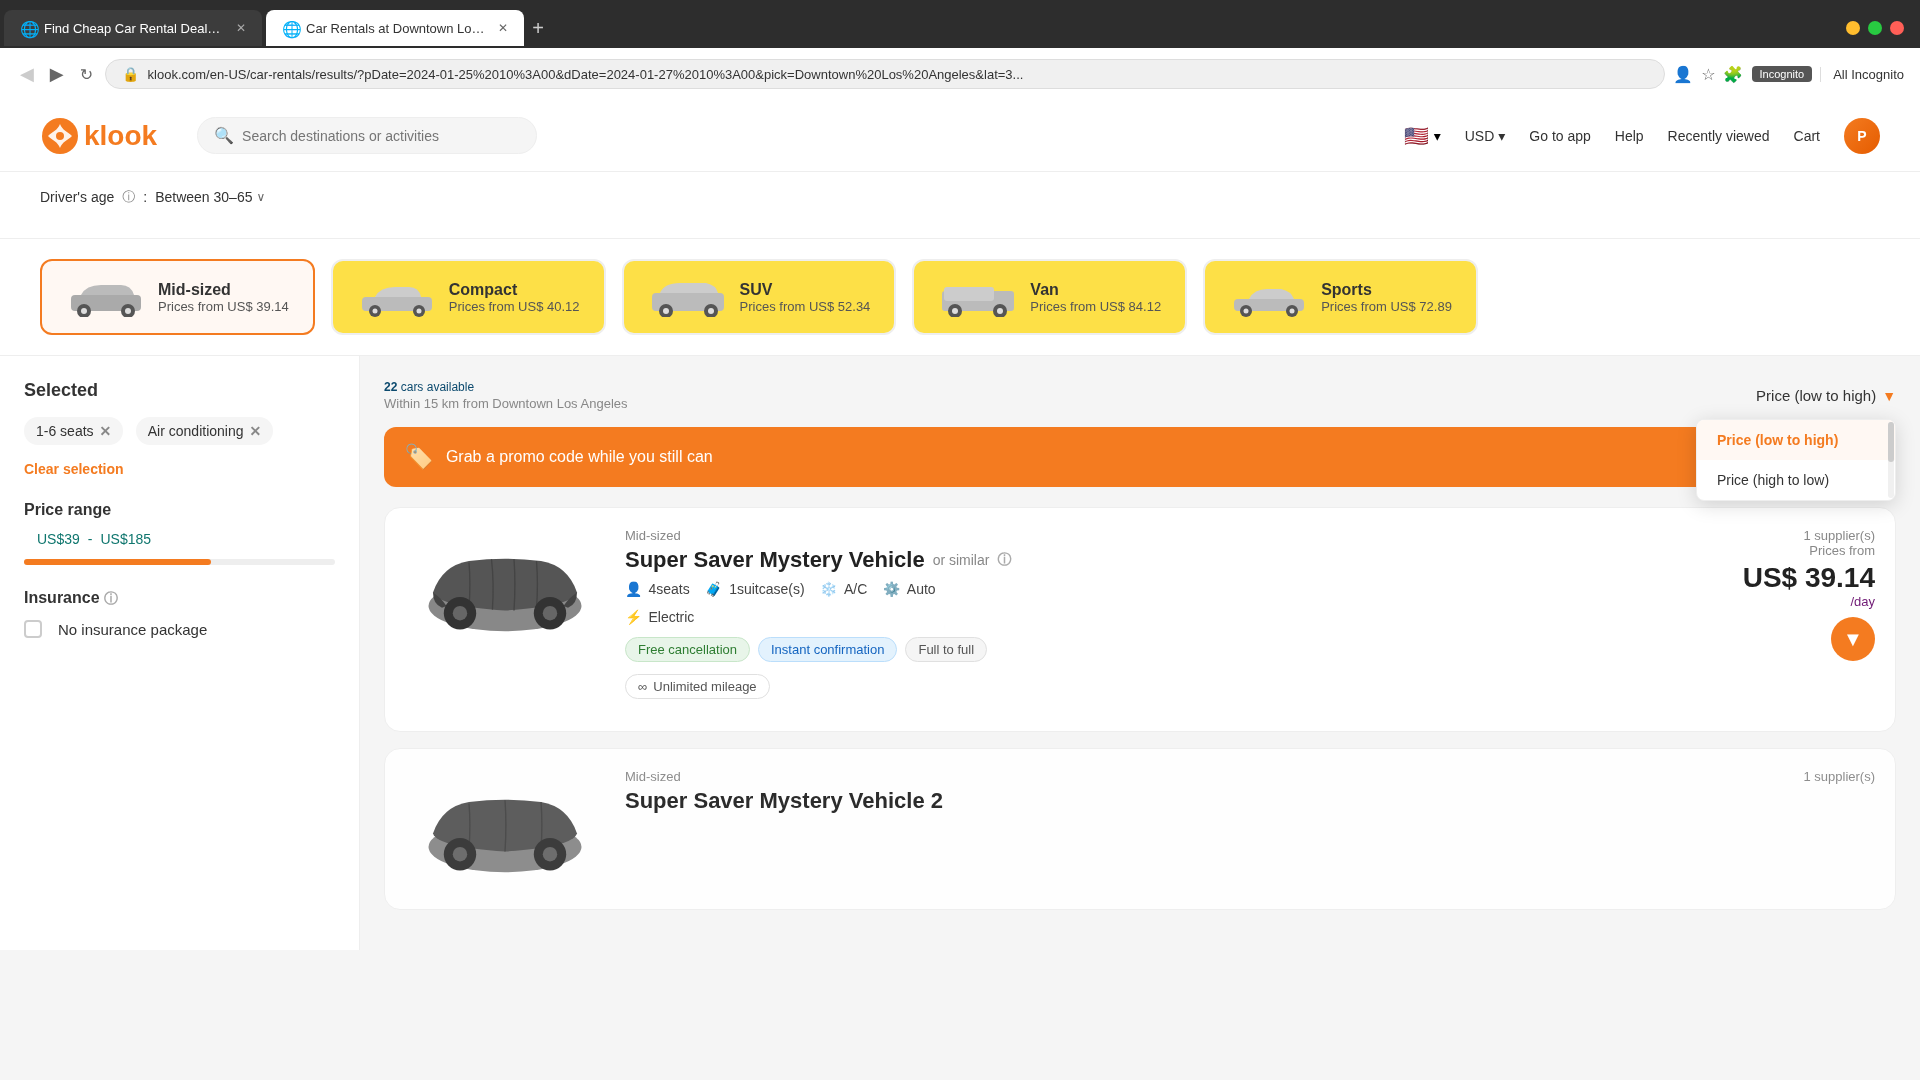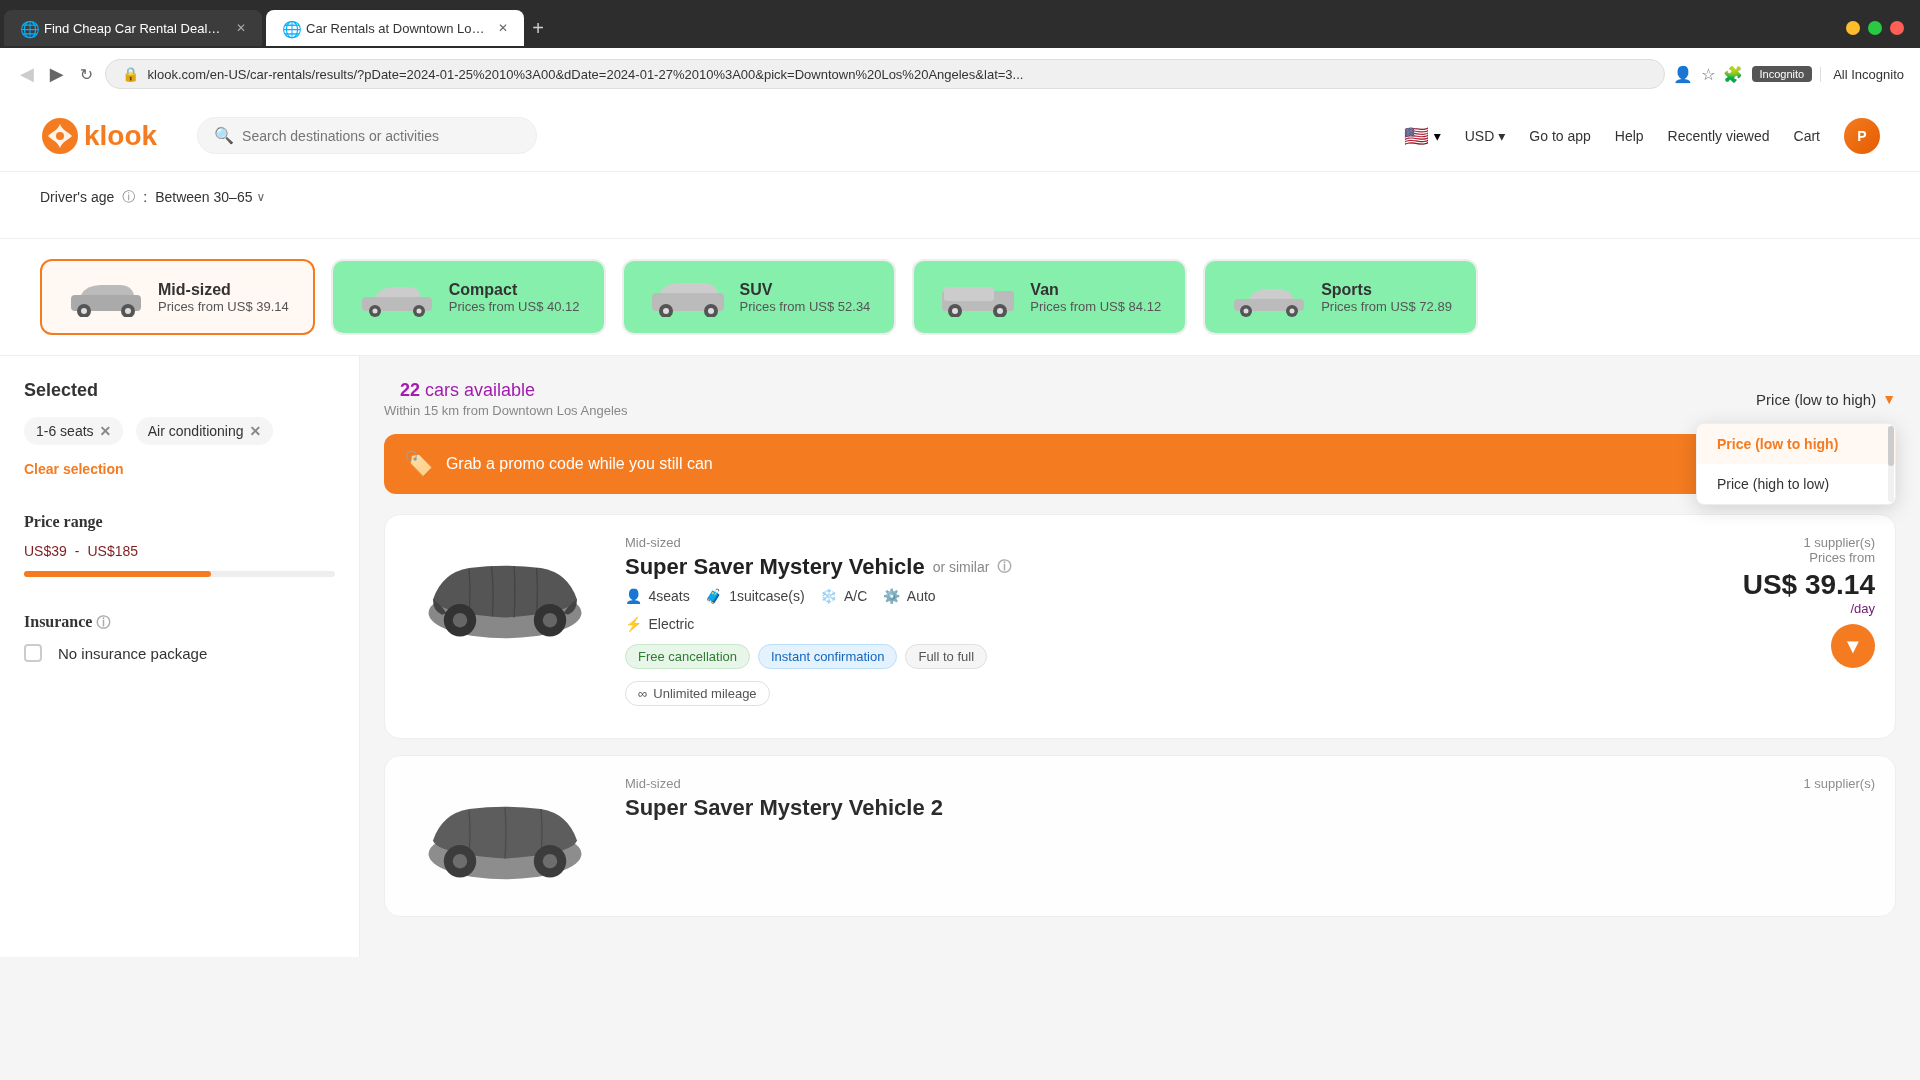--- a/index.html
+++ b/index.html
@@ -57,51 +57,51 @@
     
     .sub-header { background: #fff; padding: 16px 40px; border-bottom: 1px solid #eee; }
     .driver-age-row { display: flex; align-items: center; gap: 8px; font-size: 14px; color: #333; padding-bottom: 16px; }
     .age-label { font-weight: 500; }
     .age-info { color: #888; font-size: 13px; }
     .age-value { font-weight: 500; color: #333; display: flex; align-items: center; gap: 4px; cursor: pointer; }
     .chevron-down { font-size: 12px; color: #666; }
 
     
     .car-type-tabs { display: flex; gap: 16px; padding: 20px 40px; background: #fff; border-bottom: 1px solid #eee; }
-    .car-tab { display: flex; align-items: center; gap: 12px; padding: 12px 24px; border-radius: 12px; border: 2px solid #eee; cursor: pointer; background: #86efac; min-width: 200px; }
+    .car-tab { display: flex; align-items: center; gap: 12px; padding: 12px 24px; border-radius: 12px; border: 2px solid #eee; cursor: pointer; background: #fde047; min-width: 200px; }
     .car-tab.active { border-color: #f47b20; background: #fff8f3; }
     .car-tab-img { width: 80px; height: 48px; display: flex; align-items: center; justify-content: center; }
     .car-tab-info { display: flex; flex-direction: column; }
     .car-tab-name { font-size: 16px; font-weight: 600; color: #333; }
     .car-tab-price { font-size: 13px; color: #555; }
 
     
     .car-svg { width: 80px; height: 40px; }
 
     
     .main-content { display: flex; padding: 0; background: #f5f5f5; }
 
     
     .sidebar { width: 360px; min-width: 360px; background: #fff; padding: 24px; border-right: 1px solid #eee; }
     .sidebar-section-title { font-size: 18px; font-weight: 700; color: #333; margin-bottom: 16px; }
     .filter-tag { display: inline-flex; align-items: center; gap: 6px; background: #f5f5f5; border-radius: 20px; padding: 6px 12px; font-size: 14px; color: #333; margin-right: 8px; margin-bottom: 8px; }
     .filter-tag-close { cursor: pointer; color: #888; font-size: 14px; font-weight: bold; }
     .clear-selection { color: #f47b20; font-size: 14px; cursor: pointer; margin-top: 8px; display: block; font-weight: bold; }
-    .sidebar-label { font-size: 16px; font-weight: 600; color: #333; margin-top: 36px; margin-bottom: 12px; font-family: Liberation Serif, serif; }
-    .price-range-values { display: flex; gap: 8px; font-size: 14px; color: #7f1d1d; margin-bottom: 12px; }
+    .sidebar-label { font-size: 16px; font-weight: 600; color: #333; margin-top: 24px; margin-bottom: 12px; }
+    .price-range-values { display: flex; gap: 8px; font-size: 14px; color: #0f766e; margin-bottom: 12px; margin-left: 13px; }
     .price-slider { position: relative; height: 6px; background: #eee; border-radius: 3px; margin-bottom: 20px; }
     .price-slider-fill { position: absolute; left: 0; top: 0; width: 60%; height: 100%; background: #f47b20; border-radius: 3px; }
     .insurance-row { display: flex; align-items: flex-end; gap: 16px; font-size: 15px; color: #333; margin-top: 8px; }
     .checkbox { width: 18px; height: 18px; border: 2px solid #ccc; border-radius: 4px; cursor: pointer; background: #fff; }
     .info-icon { color: #aaa; font-size: 14px; cursor: pointer; }
 
     
     .results-area { flex: 1; padding: 24px; }
     .results-header { display: flex; align-items: center; justify-content: space-between; margin-bottom: 16px; }
-    .results-count { font-size: 18px; color: #a21caf; margin-left: 16px; }
+    .results-count { font-size: 12px; color: #0c4a6e; }
     .results-count strong { font-weight: 700; }
     .results-sub { font-size: 13px; color: #888; margin-top: 2px; }
     .sort-btn { display: flex; align-items: center; gap: 6px; font-size: 15px; color: #333; cursor: pointer; font-weight: 500; }
     .sort-chevron { font-size: 14px; color: #f47b20; }
 
     
     .dropdown-menu { position: absolute; right: 0; top: 100%; background: #fff; border: 1px solid #eee; border-radius: 8px; box-shadow: 0 4px 20px rgba(0,0,0,0.15); z-index: 100; min-width: 200px; overflow: hidden; }
     .dropdown-item { padding: 12px 20px; font-size: 14px; cursor: pointer; color: #333; }
     .dropdown-item.active { color: #f47b20; font-weight: 600; background: #fff8f3; }
 

